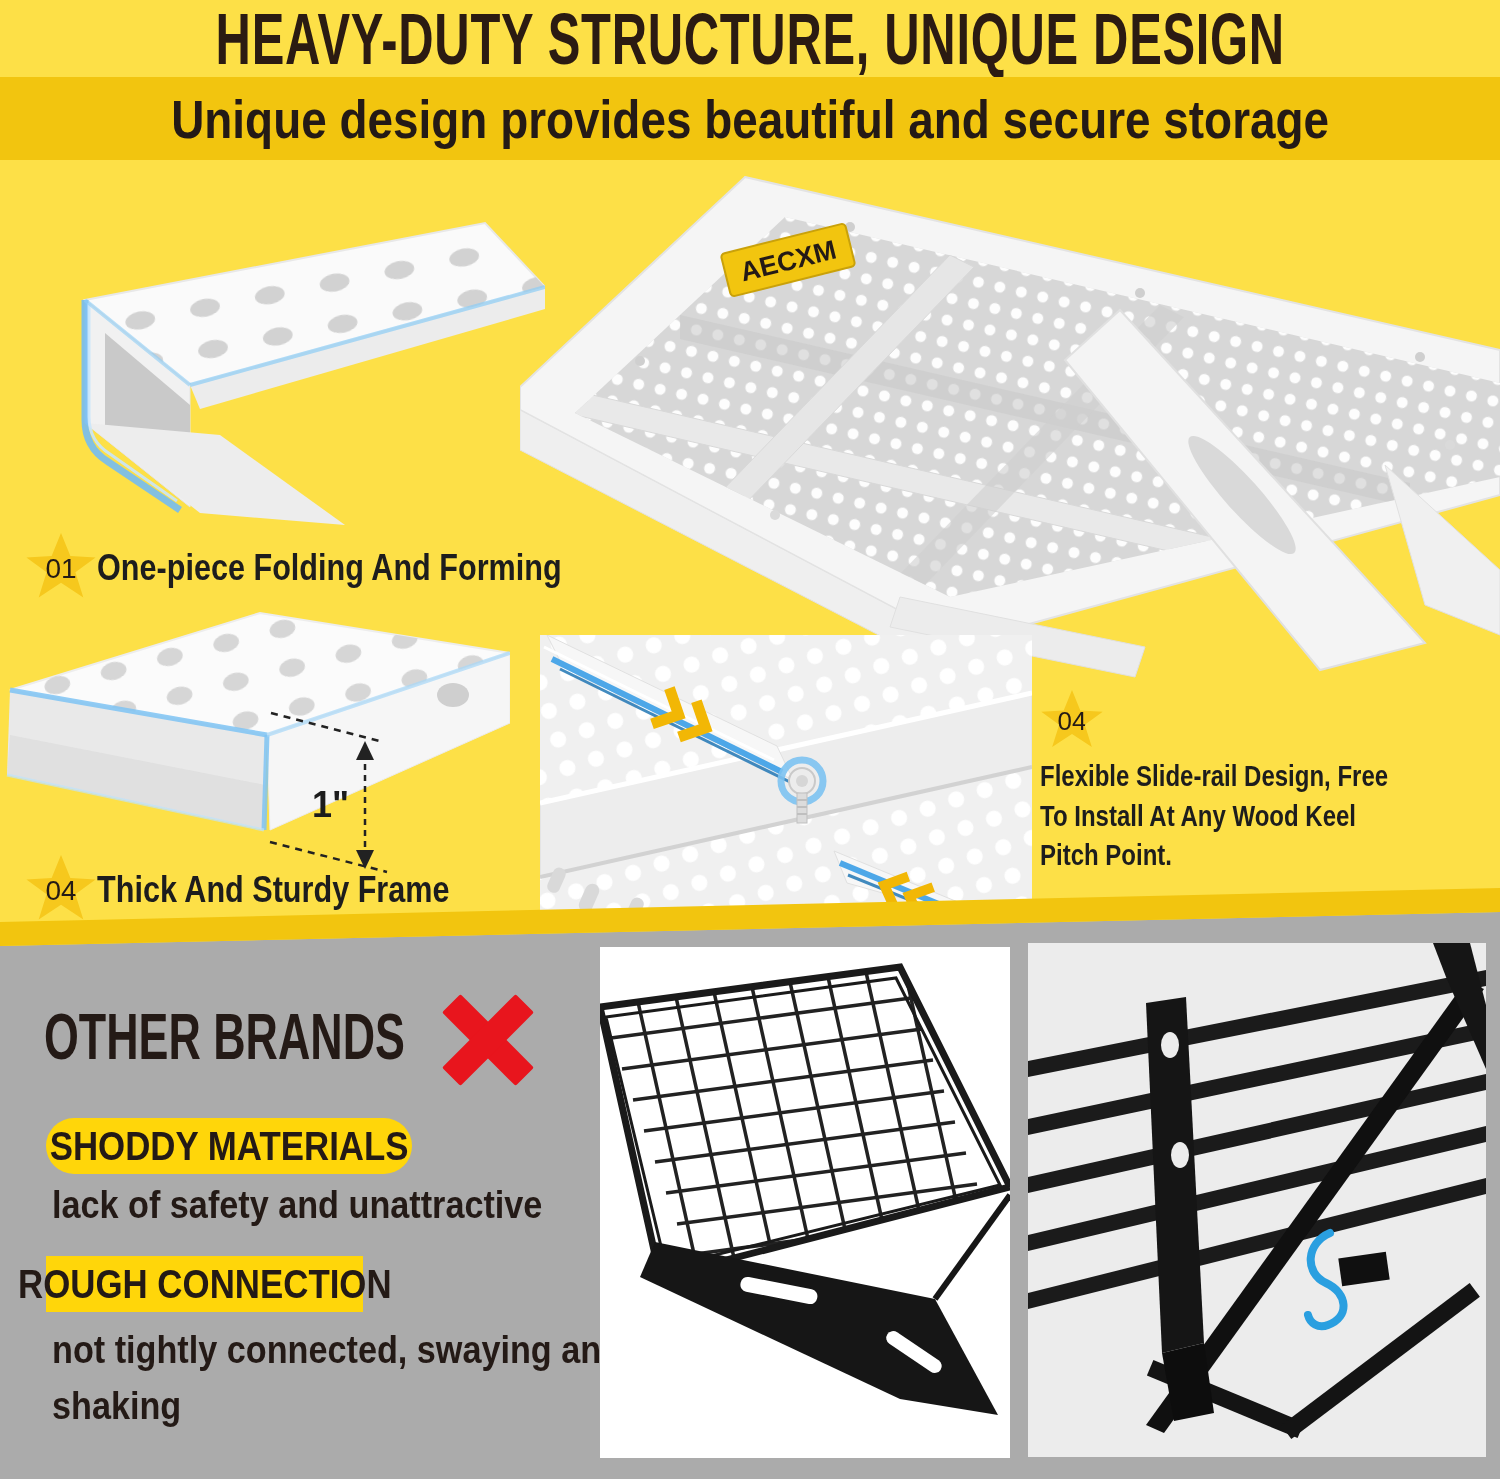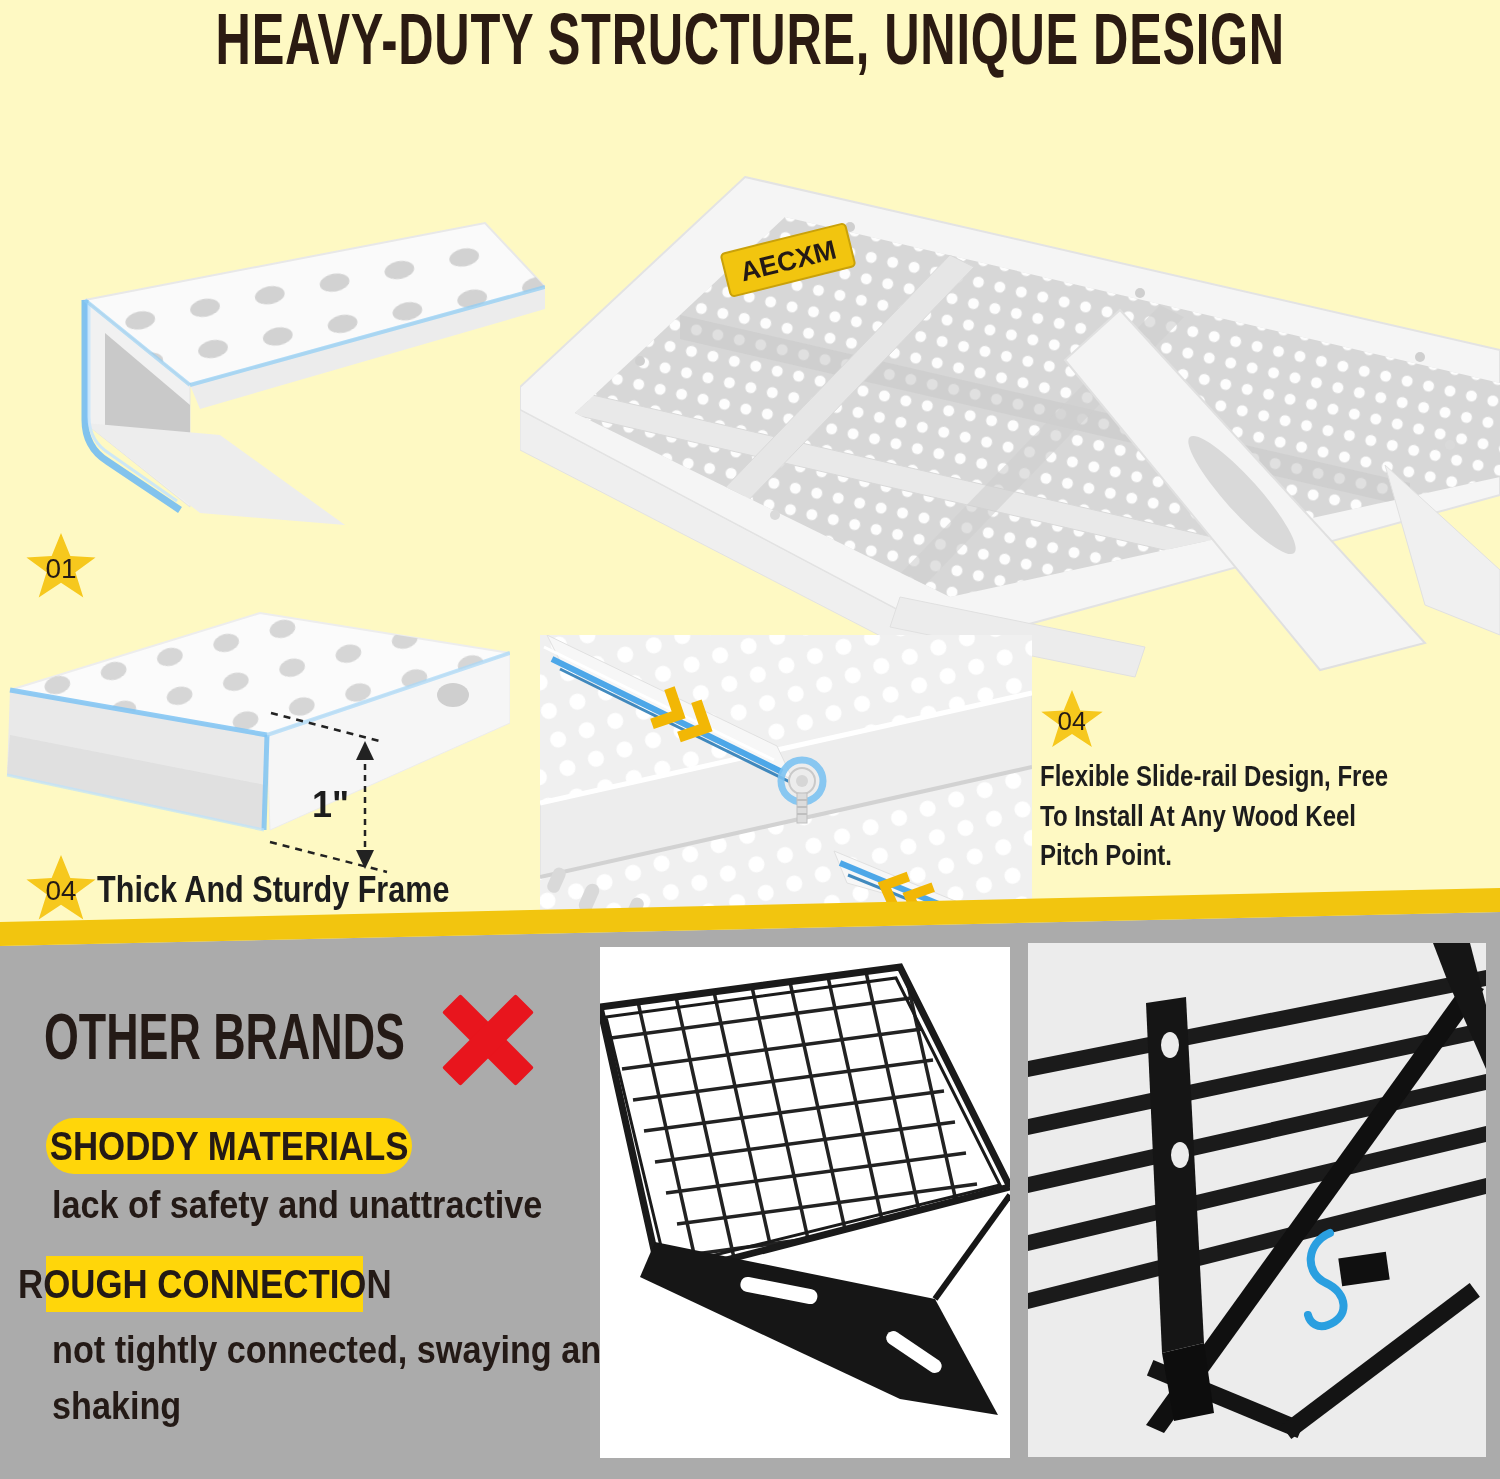--- a/index.html
+++ b/index.html
@@ -1,16 +1,16 @@
 <!DOCTYPE html>
 <html><head>
 <meta charset="utf-8">
 <style>
   html,body{margin:0;padding:0;background:#888;}
-  .page{position:relative;width:1500px;height:1479px;background:#fef9c3;overflow:hidden;
+  .page{position:relative;width:1500px;height:1479px;background:#fde047;overflow:hidden;
         font-family:"Liberation Sans",sans-serif;color:#241a16;margin:0 auto;}
   .abs{position:absolute;}
   
   .title-row{left:0;top:0;width:1500px;height:77px;display:flex;align-items:center;justify-content:center;}
   .title-row span{display:inline-block;font-size:72px;font-weight:800;letter-spacing:1px;
         color:#2b1b12;transform:scaleX(.68);white-space:nowrap;}
   .banner{left:0;top:77px;width:1500px;height:83px;background:#F2C50F;display:flex;align-items:center;justify-content:center;}
   .banner span{display:inline-block;font-size:54px;font-weight:700;color:#241a16;transform:scaleX(.85);white-space:nowrap;}
   
   .star{width:72px;height:70px;background:#F6C81D;
@@ -38,20 +38,23 @@
   .photo-panel{background:#fff;}
 </style>
 </head>
 <body>
 
 <div class="page">
 
   <div class="abs title-row">
     <span>HEAVY-DUTY STRUCTURE, UNIQUE DESIGN</span>
   </div>
+  <div class="abs banner">
+    <span>Unique design provides beautiful and secure storage</span>
+  </div>
 
   <div class="abs" style="left:15px;top:195px;width:530px;height:335px;">
     <svg width="530" height="335" viewBox="0 0 530 335">
       <defs>
         <pattern id="holes1" width="66" height="42" patternUnits="userSpaceOnUse" patternTransform="rotate(-11)">
           <ellipse cx="33" cy="21" rx="15" ry="9" fill="#d2d2d2"></ellipse>
         </pattern>
         <clipPath id="clipSlab1">
             <polygon points="70,105 470,28 530,92 175,190"></polygon>
           </clipPath>
@@ -64,20 +67,23 @@
       <polygon points="70,228 185,318 330,330 205,240" fill="#ededed"></polygon>
       <path d="M70,105 L70,225 Q70,252 92,266 L165,315" fill="none" stroke="#74bdf2" stroke-width="7" opacity="0.9"></path>
       <path d="M74,108 L74,222 Q74,246 95,259 L162,306" fill="none" stroke="#c9e6fb" stroke-width="3" opacity="0.9"></path>
       <path d="M175,190 L530,92" stroke="#8ecdf5" stroke-width="4" opacity="0.7"></path>
       <path d="M70,105 L175,190" stroke="#8ecdf5" stroke-width="4" opacity="0.6"></path>
     </svg>
   </div>
 
   <div class="abs star" style="left:25px;top:533px;">
     <div class="num">01</div>
+  </div>
+  <div class="abs feat-label" style="left:97px;top:533px;">
+    <span>One-piece Folding And Forming</span>
   </div>
 
   <div class="abs" style="left:5px;top:595px;width:505px;height:280px;">
     <svg width="505" height="280" viewBox="0 0 505 280">
       <defs>
         <pattern id="holes2" width="58" height="40" patternUnits="userSpaceOnUse" patternTransform="rotate(-14)">
           <ellipse cx="29" cy="20" rx="13" ry="9" fill="#d6d6d6"></ellipse>
         </pattern>
         <clipPath id="clipSlab2">
             <polygon points="5,95 255,18 505,58 262,140"></polygon>

